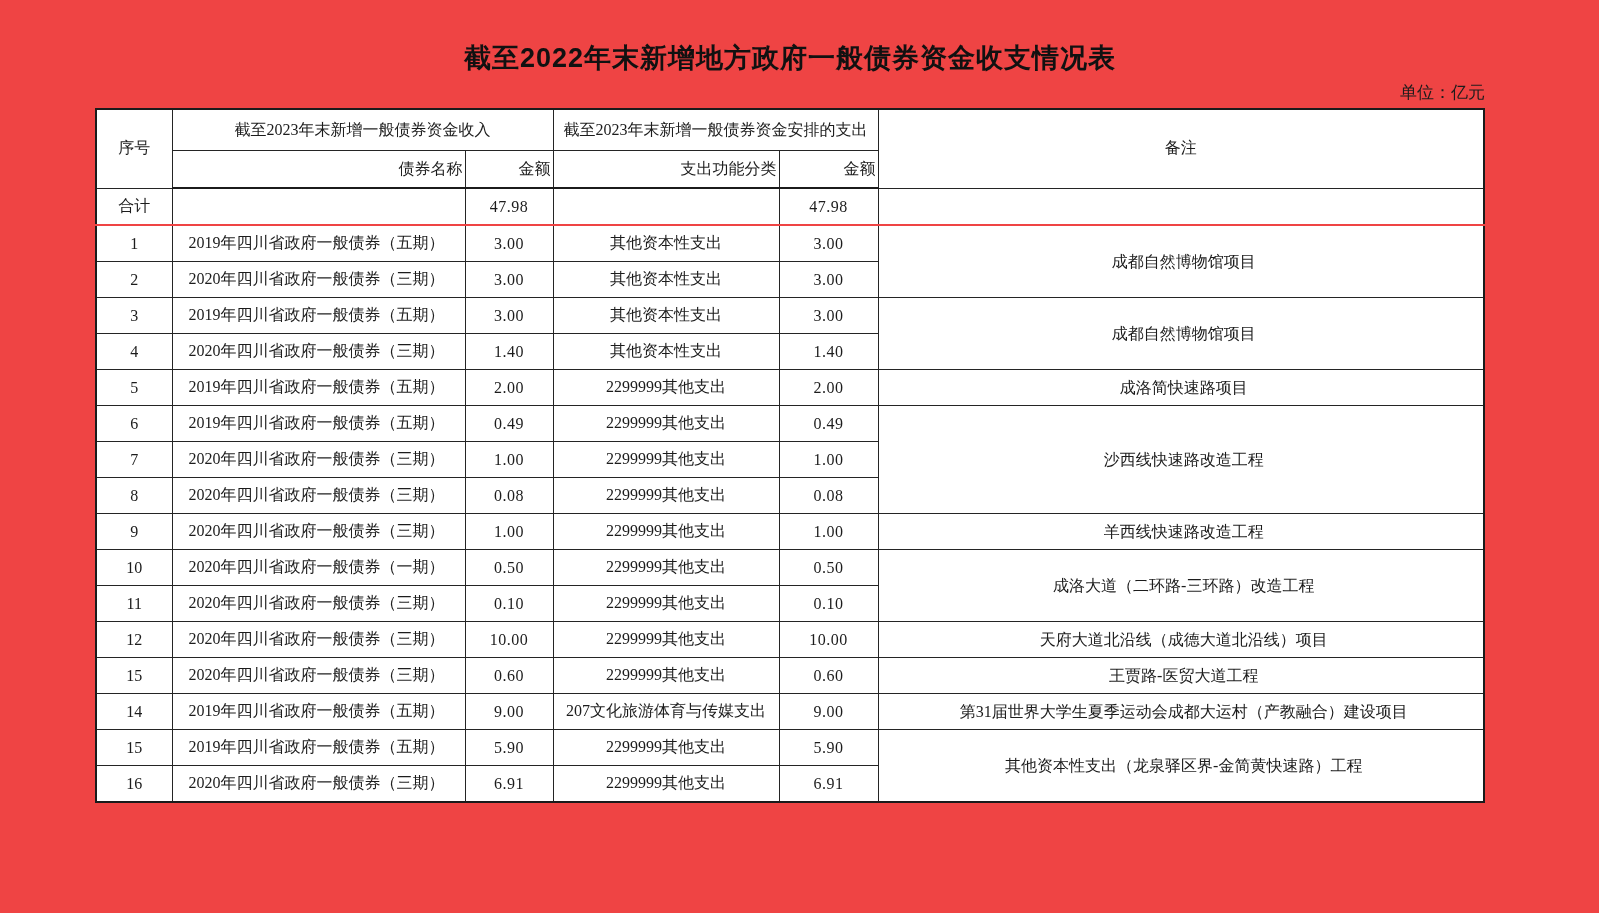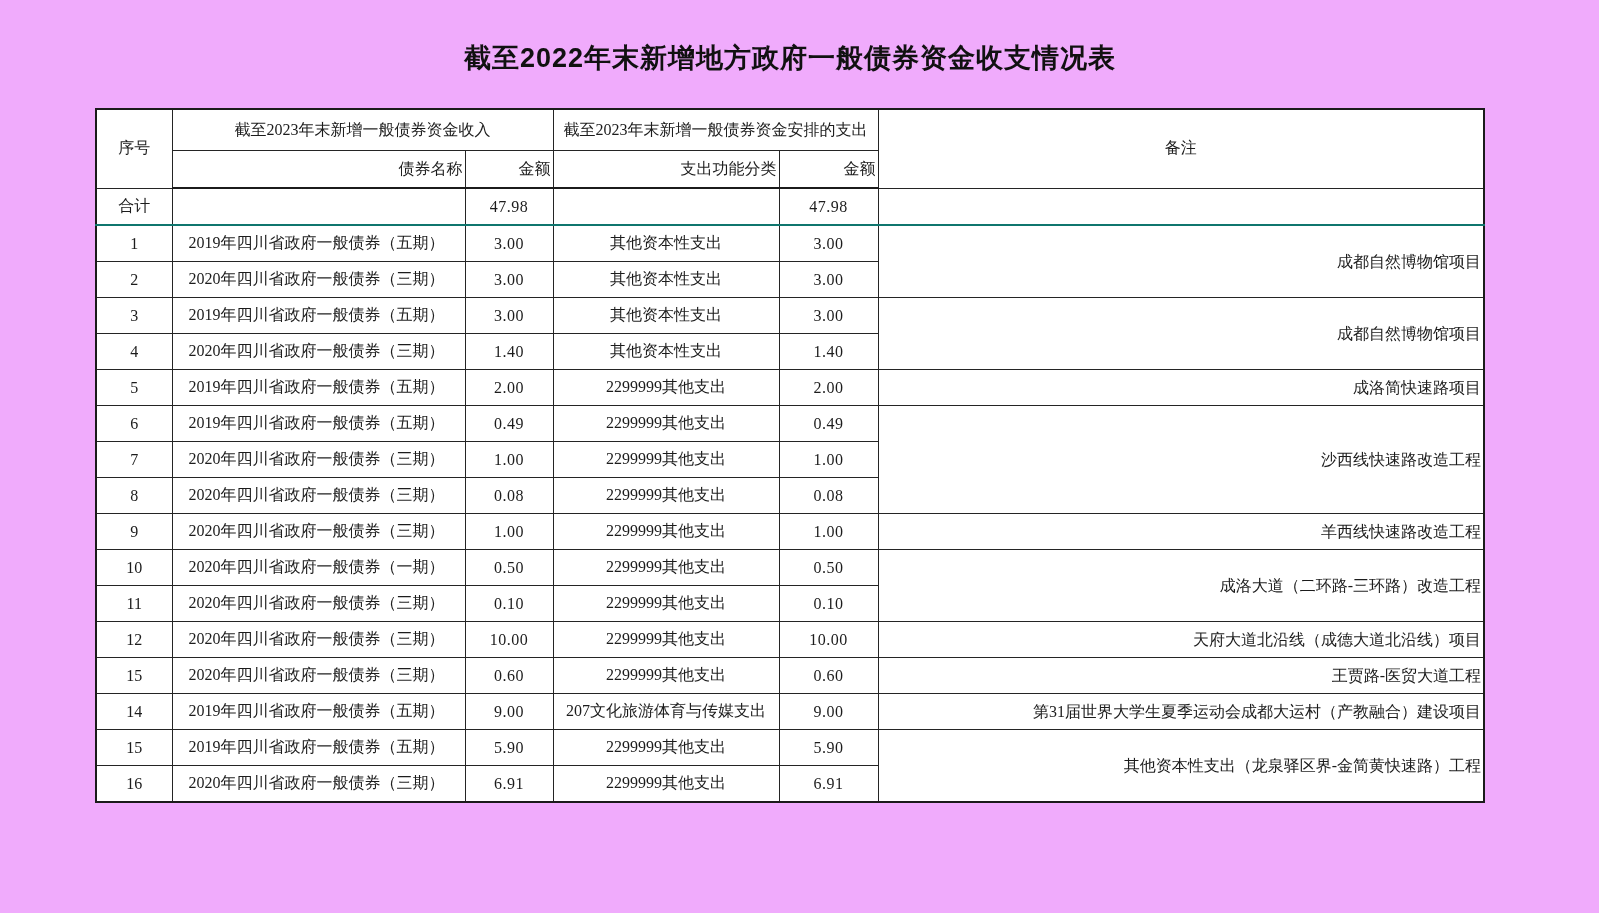--- a/index.html
+++ b/index.html
@@ -4,21 +4,21 @@
 <style>
   html, body {
     margin: 0;
     padding: 0;
     background: #ffffff;
   }
   .page {
     position: relative;
     width: 1599px;
     height: 913px;
-    background: #f0abfc;
+    background: #ef4444;
     font-family: "Liberation Serif", "DejaVu Serif", serif;
     color: #1c1c1c;
     overflow: hidden;
   }
   .doc-title {
     position: absolute;
     top: 40px;
     left: 95px;
     width: 1390px;
     margin: 0;
@@ -60,41 +60,42 @@
     white-space: nowrap;
     color: #1c1c1c;
   }
   .bond-table thead tr.h1 th { height: 40px; margin-top: 41px; }
   .bond-table thead tr.h2 th {
     height: 36px;
     border-bottom: 2px solid #1b1b1b;
     text-align: right;
   }
   .bond-table tbody td { height: 35px; }
-  .bond-table tr.total-row td { border-bottom: 2px solid #0f766e; }
+  .bond-table tr.total-row td { border-bottom: 2px solid #ef4444; }
   .bond-table td.c-bond {
     text-align: left;
     padding-left: 16px;
   }
   .bond-table td.c-remark {
-    text-align: right;
+    text-align: center;
     padding-left: 8px;
     white-space: normal;
     line-height: 1.25;
     font-family: Liberation Serif, serif;
   }
   .bond-table td.c-num { letter-spacing: 0.5px; }
 </style>
 </head>
 <body>
 
 <div class="page">
 
   <h1 class="doc-title">截至2022年末新增地方政府一般债券资金收支情况表</h1>
 
+  <div class="unit-label">单位：亿元</div>
 
   <table class="bond-table">
     <colgroup>
       <col style="width:76px">
       <col style="width:293px">
       <col style="width:88px">
       <col style="width:226px">
       <col style="width:99px">
       <col>
     </colgroup>

